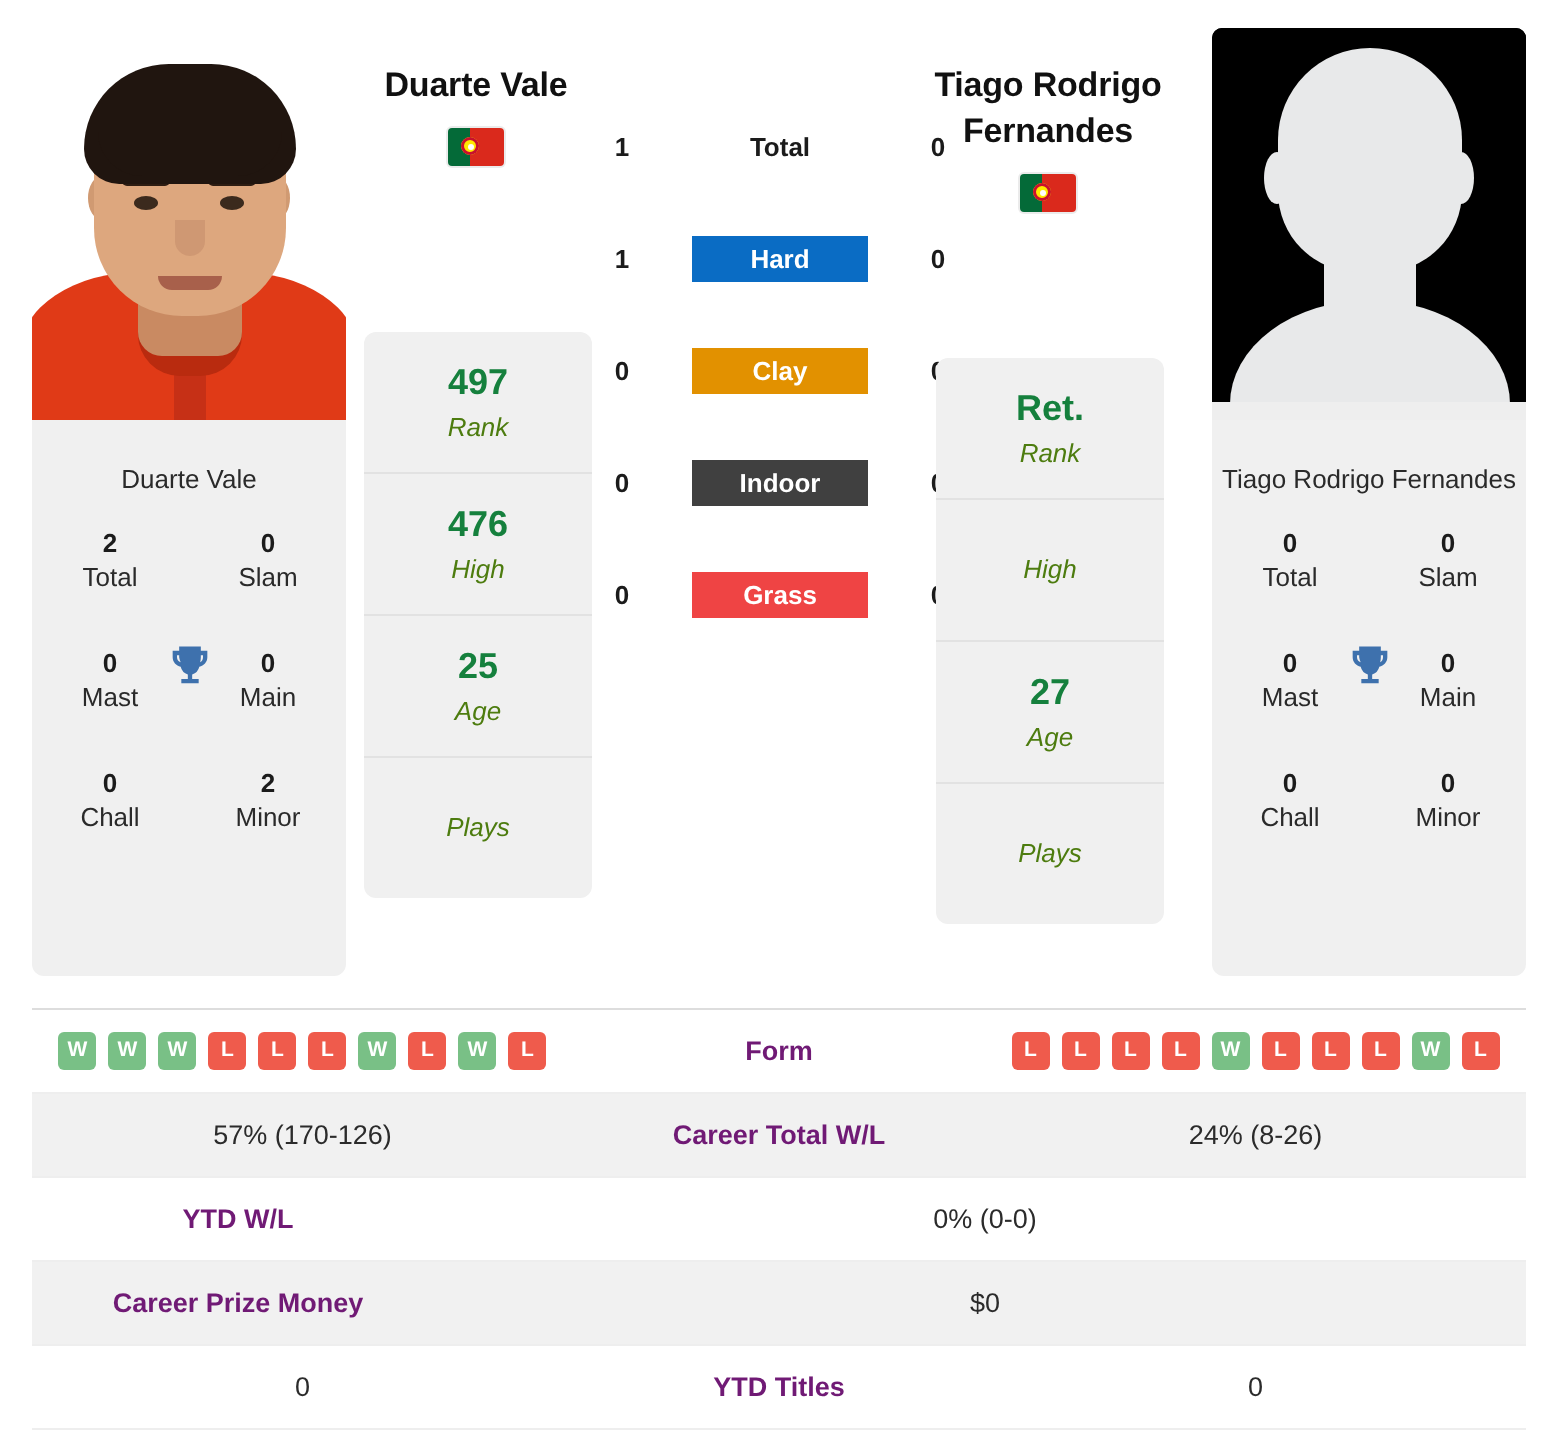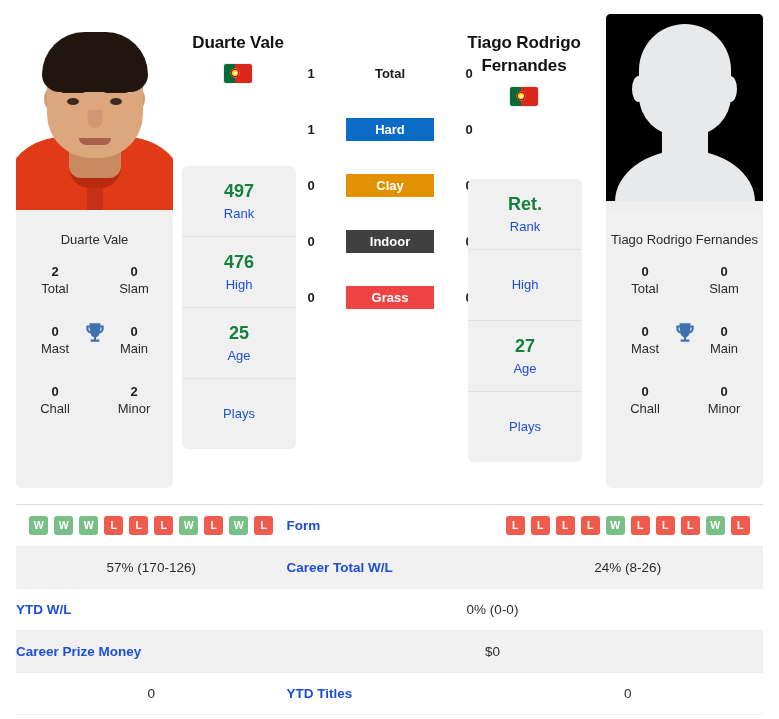--- a/index.html
+++ b/index.html
@@ -391,22 +391,23 @@
   }
   .mcell:last-child { border-bottom: none; }
   .mcell-num {
     font-size: 18px;
     font-weight: bold;
     color: #15803d;
     line-height: 1.4;
   }
   .mcell-lbl {
     font-size: 13px;
-    color: #1d4ed8;
+    color: #4d7c0f;
     line-height: 1.4;
+    font-style: italic;
   }
 
   
   .stats-table {
     position: absolute;
     left: 16px;
     top: 504px;
     width: 747px;
     border-top: 1px solid #dddddd;
   }
@@ -419,24 +420,24 @@
   .srow.odd  { background: #f1f1f1; }
   .srow.even { background: #ffffff; }
   .scol-left, .scol-right {
     flex: 1 1 0;
     text-align: center;
     font-size: 13.5px;
     color: #2b2b2b;
   }
   .scol-mid {
     width: 206px;
-    text-align: left;
+    text-align: center;
     font-size: 13.5px;
     font-weight: bold;
-    color: #1d4ed8;
+    color: #701a75;
   }
   .form-strip {
     display: flex;
     justify-content: center;
     gap: 6px;
   }
   .form-badge {
     width: 19px;
     height: 19px;
     border-radius: 3px;

